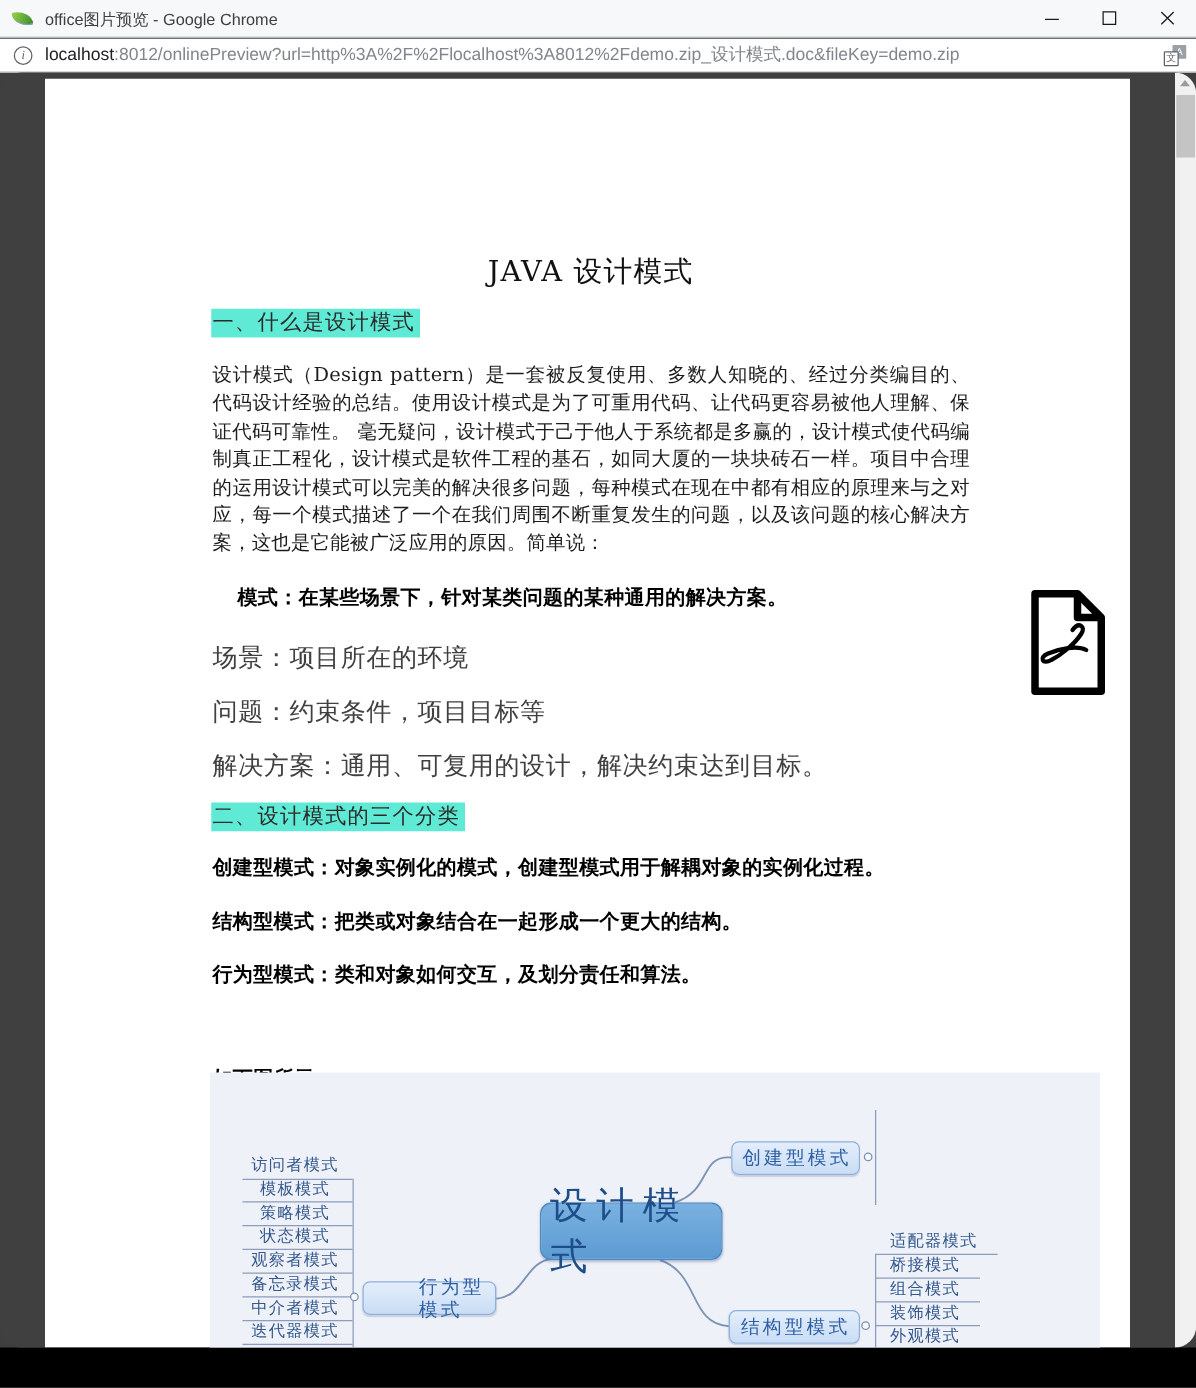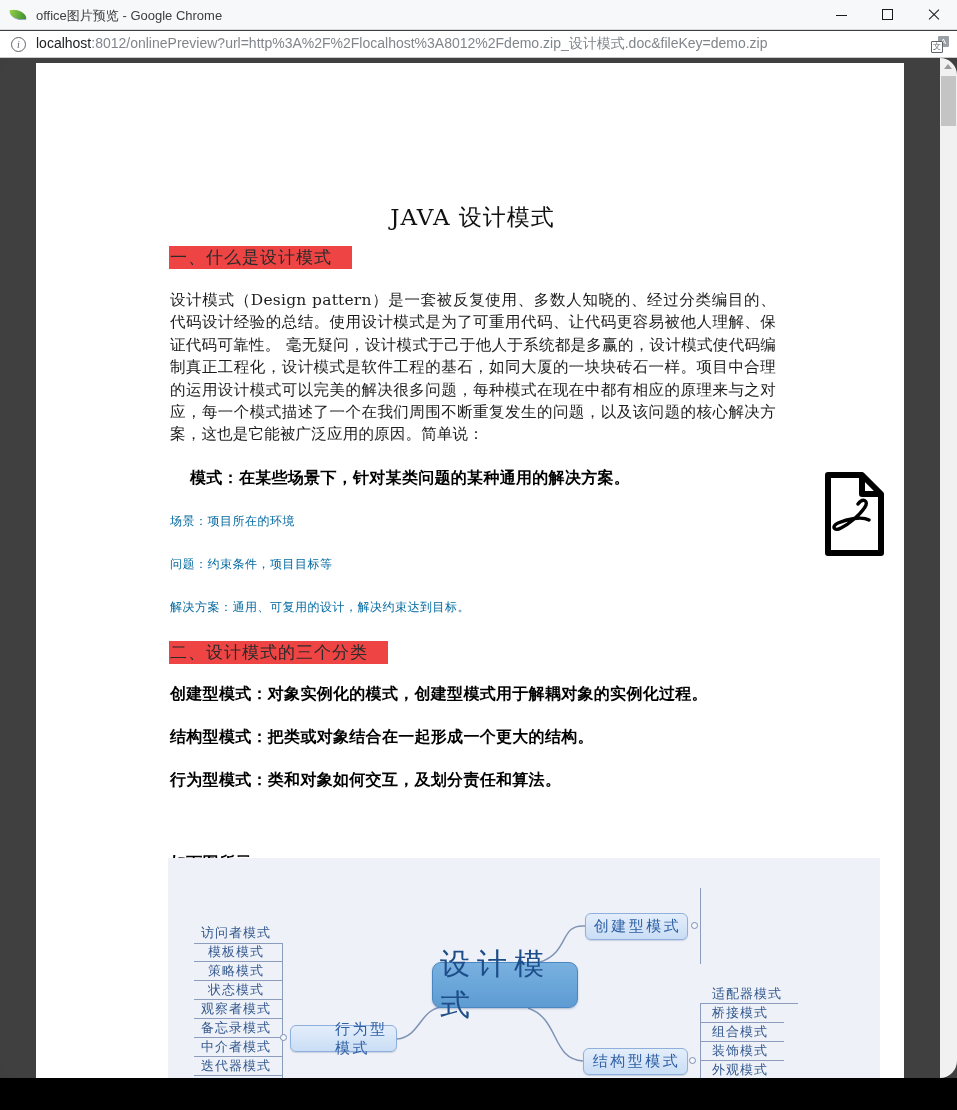--- a/index.html
+++ b/index.html
@@ -42,26 +42,26 @@
 
   
   .viewport { position:absolute; left:0; top:58px; width:957px; height:1020px;
               background:#404040; overflow:hidden;border-radius:17px; }
   .page { position:absolute; left:36px; top:5px; width:868px; height:1015px; background:#ffffff; }
 
   
   .doc-title { position:absolute; left:134px; top:139px; width:605px; text-align:center;
                font-family:"DejaVu Serif", serif; font-size:23px; color:#111; letter-spacing:1px; }
   .hl-heading { position:absolute; font-family:"DejaVu Serif", serif; font-size:17px; color:#2b2b2b; }
-  .hl-heading span { background:#ef4444; padding:1px 20px 2px 1px; letter-spacing:1px; }
+  .hl-heading span { background:#5eead4; padding:1px 4px 2px 1px; letter-spacing:1px; }
   .h1 { left:133px; top:183px; } .h2 { left:133px; top:578px; }
   .para { position:absolute; left:134px; top:226px; width:606px; font-family:"DejaVu Serif", serif;
           font-size:15.5px; line-height:22.4px; color:#1c1c1c; text-align:justify; letter-spacing:0.2px; }
-  .defline { position:absolute; left:134px; font-family:"DejaVu Serif", serif; font-size:12px;
-             color:#0369a1; letter-spacing:0.5px; white-space:nowrap; }
+  .defline { position:absolute; left:134px; font-family:"DejaVu Serif", serif; font-size:20px;
+             color:#404040; letter-spacing:0.5px; white-space:nowrap; }
   .boldline { position:absolute; left:134px; font-size:16px; font-weight:bold; color:#000;
               font-family:"DejaVu Sans", sans-serif; letter-spacing:0.3px; white-space:nowrap; }
   .y-pattern { top:405px;margin-left:20px; } .y-scene { top:450px; } .y-problem { top:493px; }
   .y-solution { top:536px; } .y-creational { top:621px; } .y-structural { top:664px; }
   .y-behavioral { top:707px; } .y-figure { top:790px; }
 
   
   .pdficon { position:absolute; left:784px; top:407px; width:68px; height:88px; cursor:pointer; }
 
   

